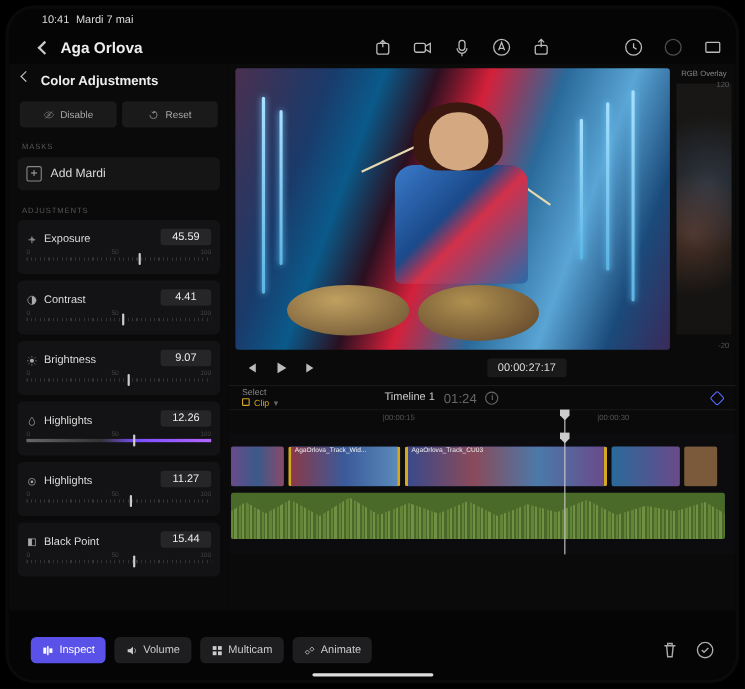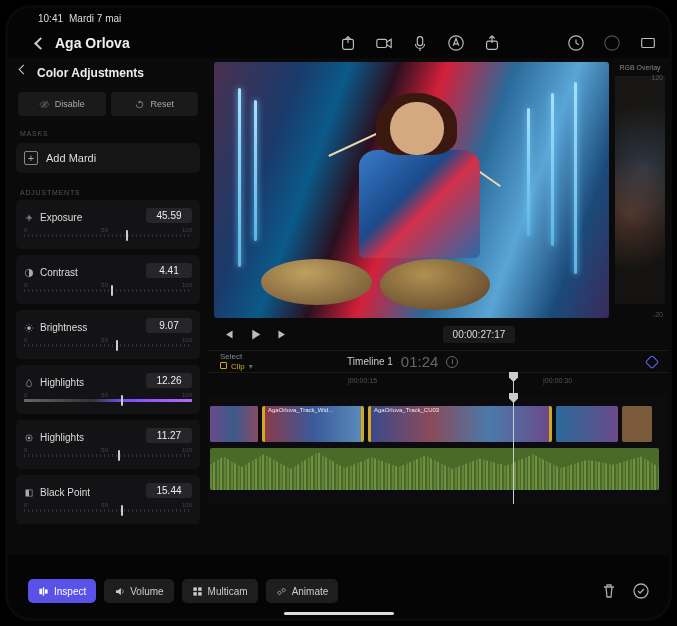--- a/index.html
+++ b/index.html
@@ -48,21 +48,21 @@
 .scprng{position:absolute;right:2px;font-size:7px;color:#555}
 .wave{position:absolute;inset:14px 0 14px 0;background:radial-gradient(circle at 30% 60%,rgba(200,120,90,.3),transparent 40%),radial-gradient(circle at 60% 40%,rgba(120,150,200,.25),transparent 45%),linear-gradient(180deg,rgba(150,140,120,.1),rgba(80,70,60,.15))}
 .transport{height:32px;display:flex;align-items:center;padding:12px 14px;gap:14px}
 .tbtn{width:13px;height:13px;fill:#bbb}
 .tcode{margin-left:auto;margin-right:auto;background:#1a1a1a;padding:3px 10px;border-radius:3px;font-size:10px;color:#ddd;font-variant-numeric:tabular-nums}
 .tlhdr{height:22px;display:flex;align-items:center;padding:0 12px;font-size:8px;color:#888;border-top:1px solid #1a1a1a}
 .selgrp{display:flex;flex-direction:column;gap:1px}
 .clipind{display:flex;align-items:flex-start;gap:4px;font-size:8px;color:#d4a820}
 .clipbox{width:7px;height:7px;border:1.2px solid #d4a820;border-radius:1px}
 .tlttl{margin-left:auto;margin-right:auto;display:flex;align-items:center;gap:8px;font-size:10px;color:#ccc}
-.tldr{color:#666;font-size:15px}
+.tldr{color:#666;font-size:12px}
 .info{width:12px;height:12px;border:1px solid #666;border-radius:50%;display:flex;align-items:center;justify-content:center;font-size:8px;color:#888}
 .diamond{width:10px;height:10px;border:1.5px solid #5a6aff;transform:rotate(45deg);border-radius:2px;margin-left:auto}
 .ruler{height:22px;position:relative;border-top:1px solid #1a1a1a;font-size:7px;color:#555}
 .rmark{position:absolute;top:4px}
 .playhead{position:absolute;top:0;bottom:0;width:1px;background:#ccc;z-index:5}
 .phead{position:absolute;top:-1px;left:-4px;width:9px;height:10px;background:#ccc;clip-path:polygon(0 0,100% 0,100% 55%,50% 100%,0 55%)}
 .tracks{position:relative;height:110px;background:#0c0c0e}
 .vtrack{position:absolute;top:12px;left:0;right:0;height:36px}
 .clip{position:absolute;top:0;height:100%;border-radius:2px;overflow:hidden;font-size:7px;color:#ddd}
 .clip .cl{position:absolute;top:1px;left:3px;font-size:6px;color:#eee;z-index:2}

